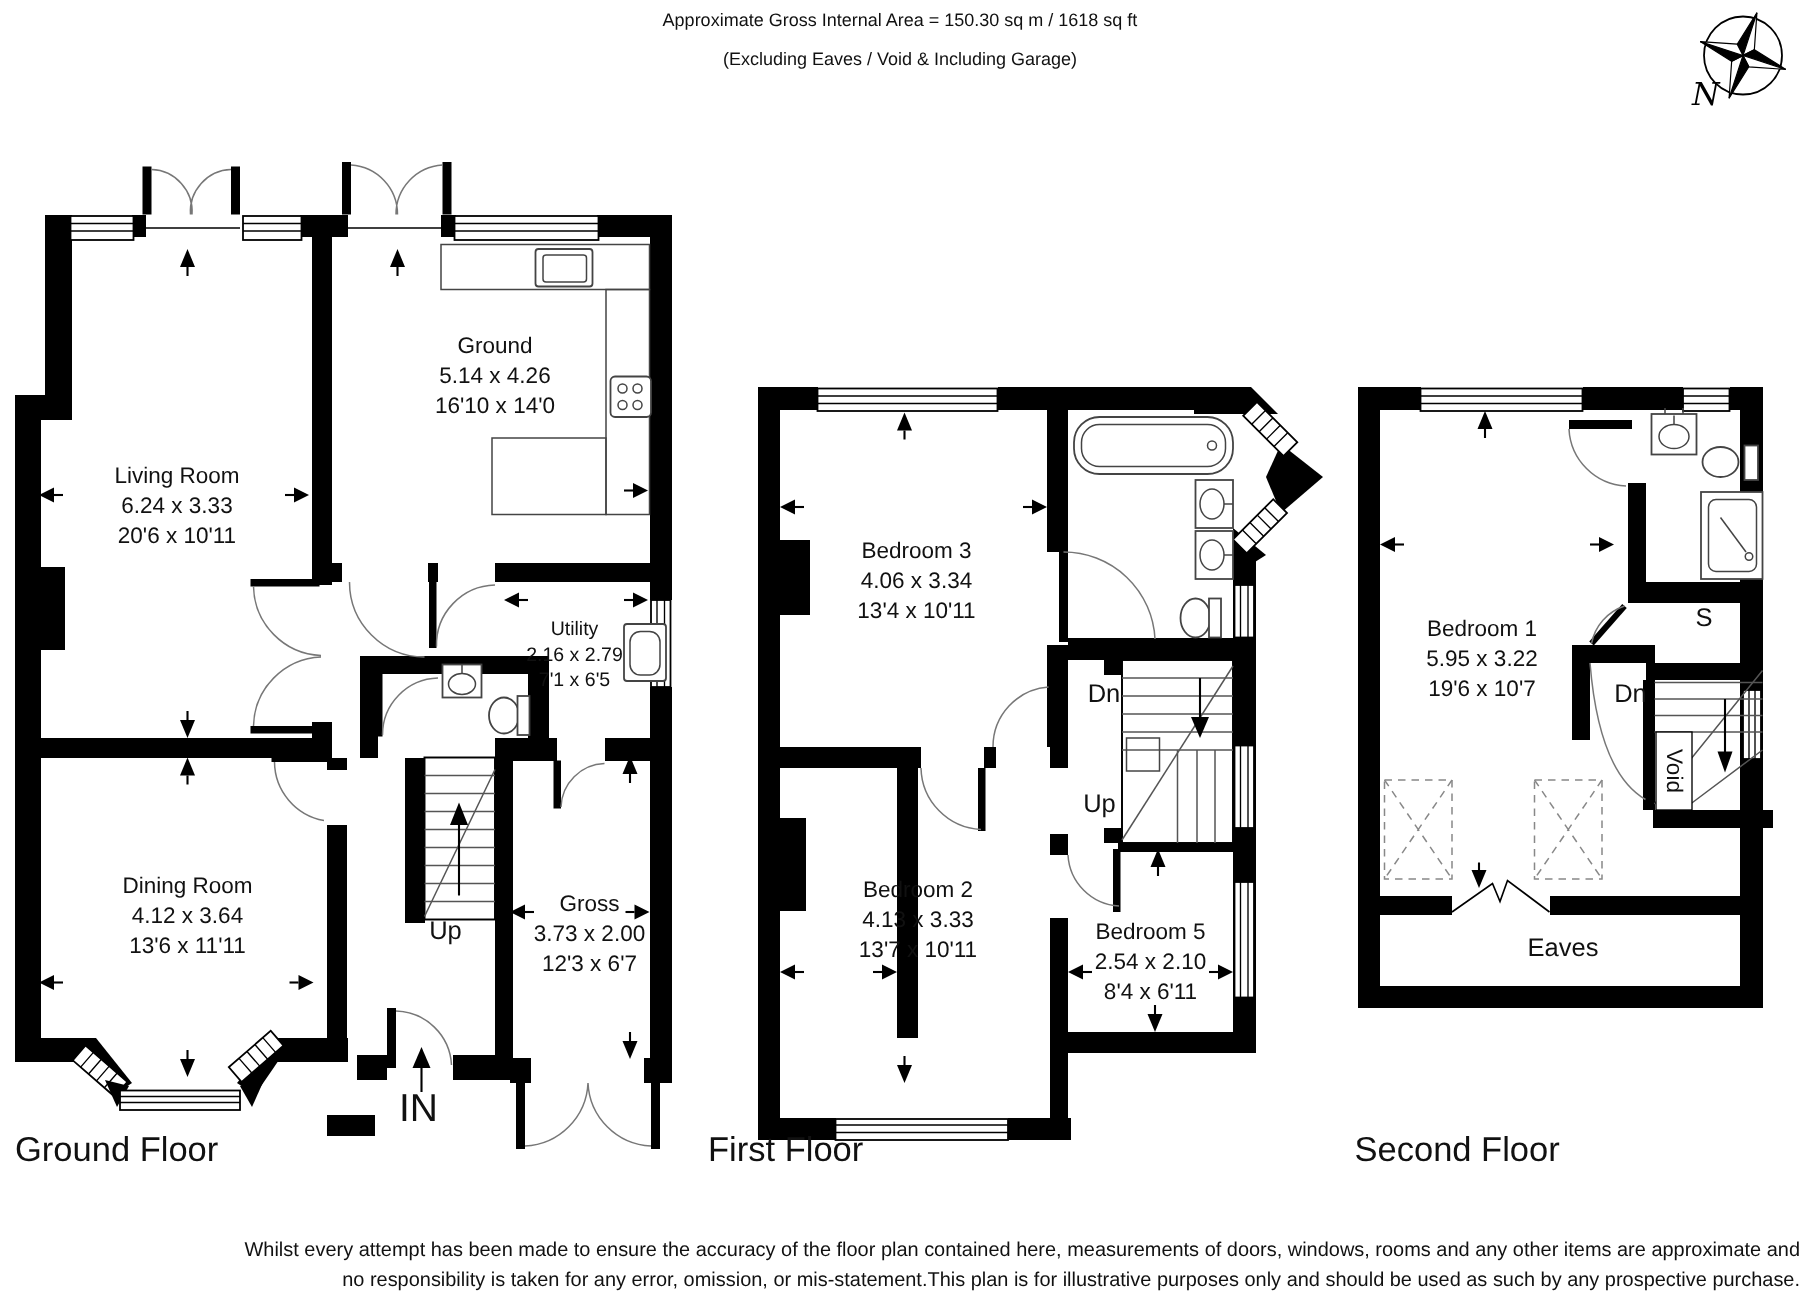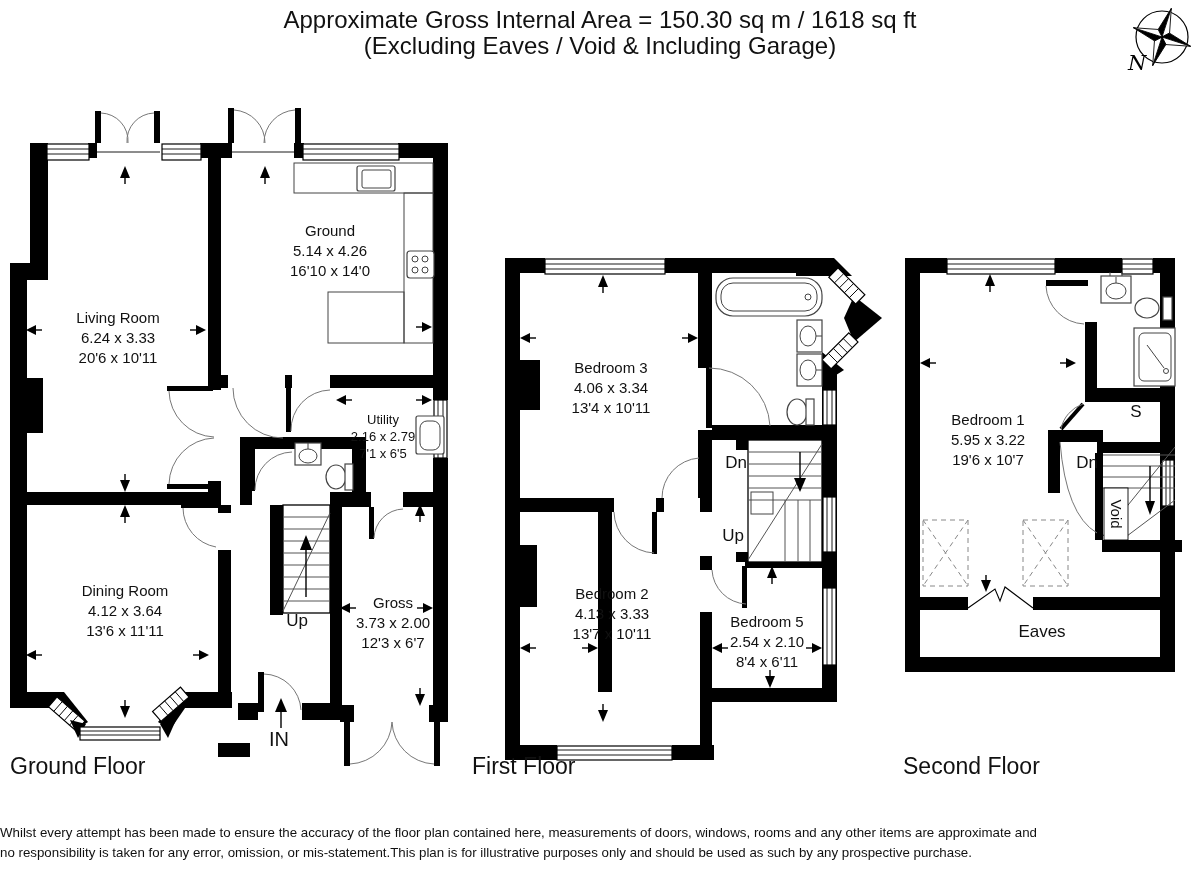--- a/index.html
+++ b/index.html
@@ -14,25 +14,25 @@
   .fx{fill:#fff;stroke:#444;stroke-width:1.2;}
   .fxl{stroke:#444;stroke-width:1;fill:none;}
   .tread{stroke:#555;stroke-width:1;fill:none;}
   .stairbox{fill:#fff;stroke:#000;stroke-width:1.3;}
   .arr{fill:#000;}
   .arrl{stroke:#000;stroke-width:1.4;}
   .dash{fill:none;stroke:#888;stroke-width:1;stroke-dasharray:5 4;}
   .lbl{position:absolute;transform:translate(-50%,-50%);text-align:center;white-space:nowrap;font-size:15px;line-height:20px;}
   .lbl.sm{font-size:13px;line-height:17px;margin-top:24px;}
   .ann{position:absolute;transform:translate(-50%,-50%);font-size:17px;white-space:nowrap;}
-  .ann.big{font-size:20px;}
+  .ann.big{font-size:26px;}
   .ann.rot{transform:translate(-50%,-50%) rotate(90deg);font-size:15px;}
   .floor-label{position:absolute;font-weight:normal;font-size:23px;white-space:nowrap;}
-  .hdr{position:absolute;left:0;right:0;text-align:center;font-size:24px;white-space:nowrap;}
-  .foot{position:absolute;left:0;right:0;text-align:left;font-size:13.3px;white-space:nowrap;}
+  .hdr{position:absolute;left:0;right:0;text-align:center;font-size:12px;white-space:nowrap;}
+  .foot{position:absolute;left:0;right:0;text-align:right;font-size:13.3px;white-space:nowrap;}
   .ntxt{font-family:"DejaVu Serif",serif;font-style:italic;font-size:21px;}
 </style>
 </head>
 <body>
 
 <div class="hdr" style="top:6px">Approximate Gross Internal Area = 150.30 sq m / 1618 sq ft</div>
 <div class="hdr" style="top:32px">(Excluding Eaves / Void &amp; Including Garage)</div>
 
 <svg width="1200" height="870" viewBox="0 0 1200 870">
 

